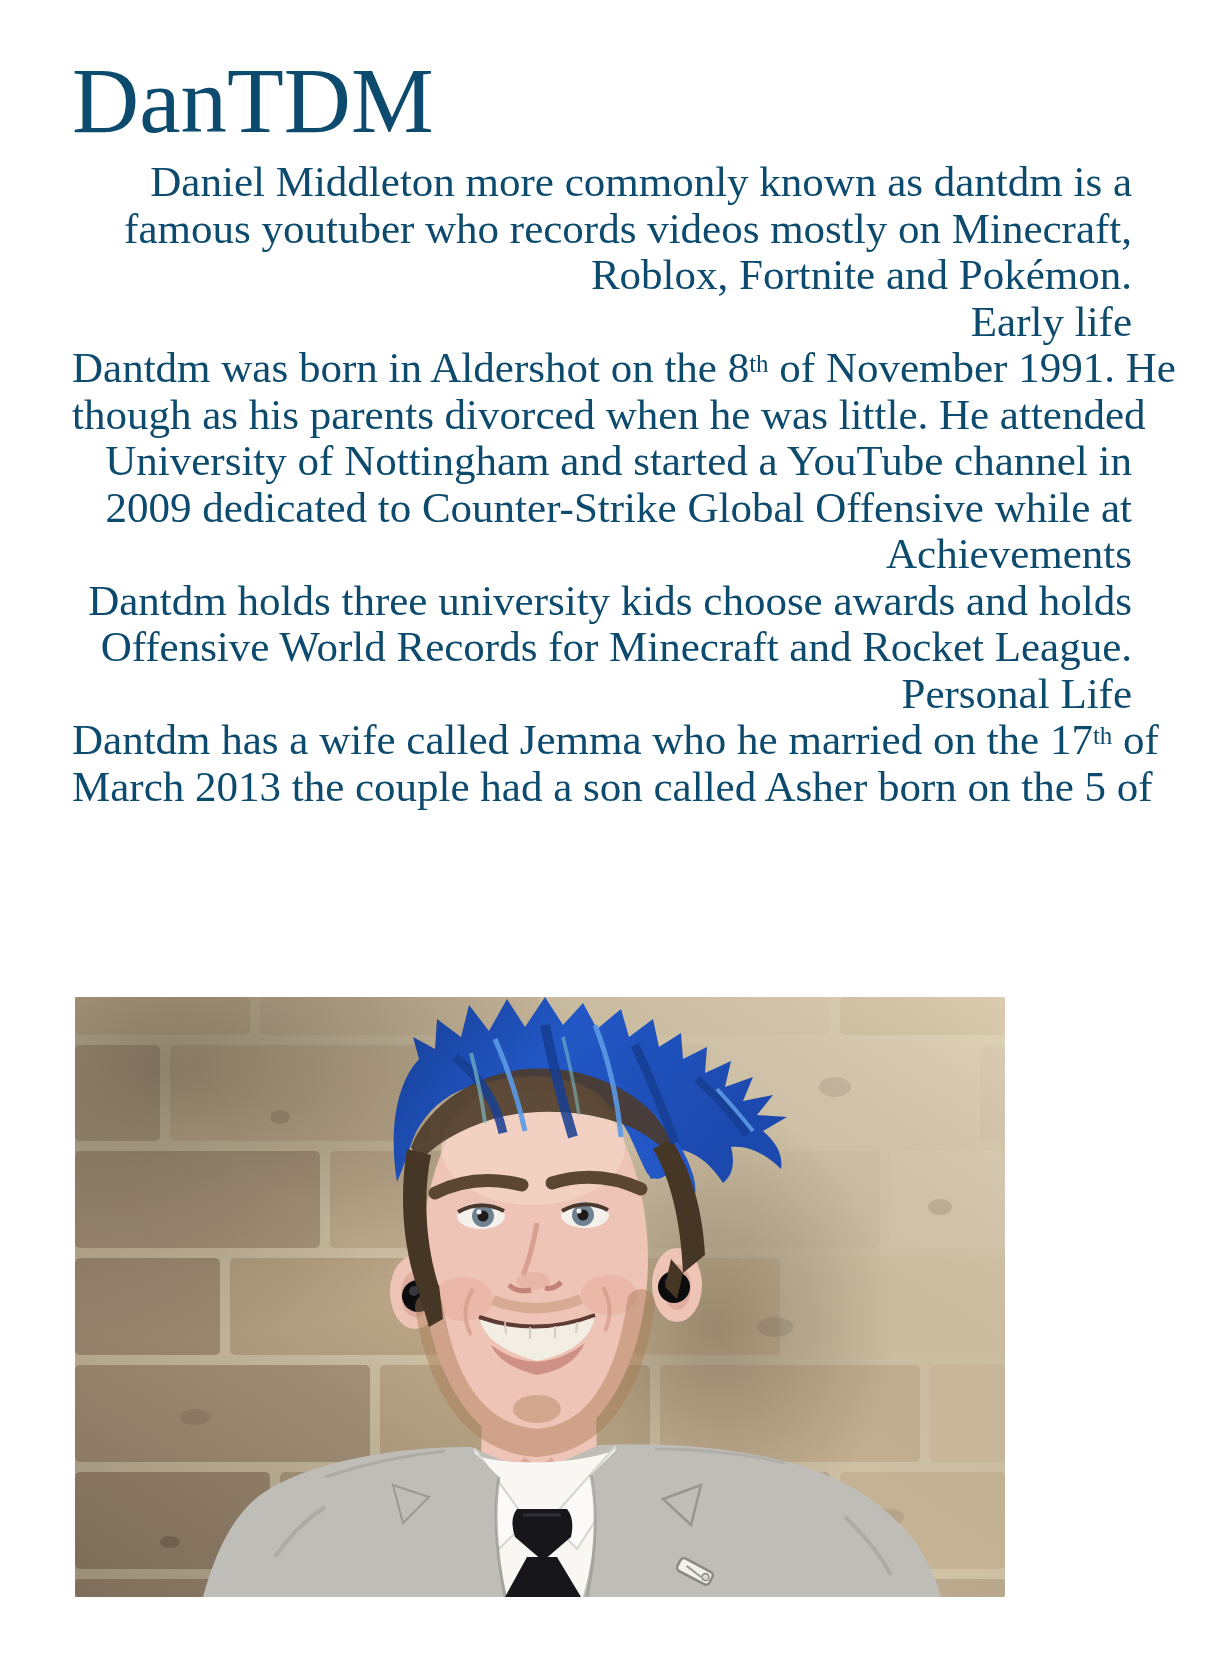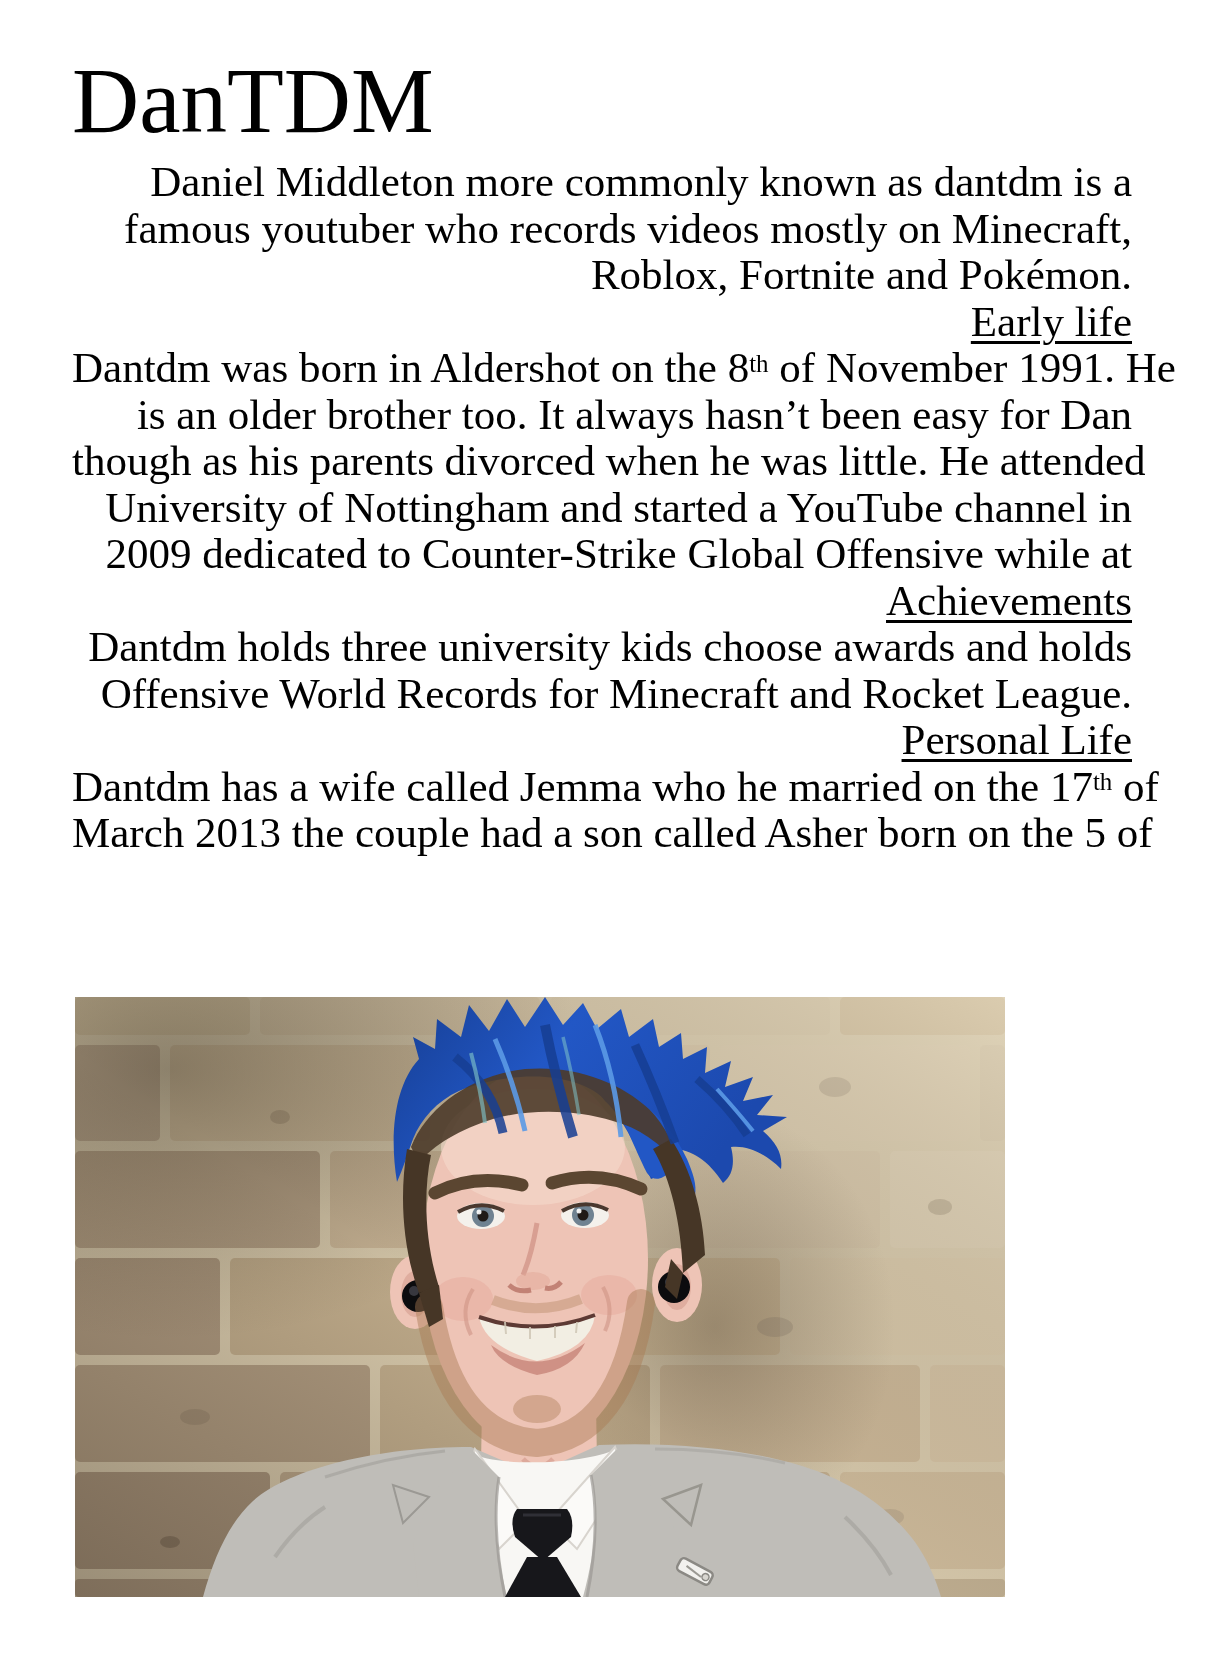--- a/index.html
+++ b/index.html
@@ -3,21 +3,21 @@
 <meta charset="utf-8">
 <style>
   html, body { margin: 0; padding: 0; background: #ffffff; }
   .page {
     position: relative;
     width: 1218px;
     height: 1667px;
     background: #ffffff;
     overflow: hidden;
     font-family: "Liberation Serif", "DejaVu Serif", serif;
-    color: #000000;
+    color: #0c4a6e;
   }
   .doc {
     position: absolute;
     left: 72px;
     top: 52px;
     width: 1060px;
   }
   .title {
     font-size: 93px;
     line-height: 97px;
@@ -32,21 +32,20 @@
     white-space: nowrap;
   }
   .line sup {
     font-size: 0.58em;
     line-height: 0;
     position: relative;
     top: -0.42em;
     vertical-align: baseline;
   }
   .heading-text {
-    text-decoration: underline;
     text-decoration-thickness: 3px;
     text-underline-offset: 5px;
   }
   .photo {
     position: absolute;
     left: 75px;
     top: 997px;
     width: 930px;
     height: 600px;
   }
@@ -58,21 +57,20 @@
 <div class="page">
 
   <div class="doc">
     <div class="title">DanTDM</div>
     <div class="doc-body">
         <div class="line">Daniel Middleton more commonly known as dantdm is a</div>
         <div class="line">famous youtuber who records videos mostly on Minecraft,</div>
         <div class="line">Roblox, Fortnite and Pokémon.</div>
         <div class="line"><span class="heading-text">Early life</span></div>
         <div class="line">Dantdm was born in Aldershot on the 8<sup>th</sup> of November 1991. He</div>
-        <div class="line">is an older brother too. It always hasn’t been easy for Dan</div>
         <div class="line">though as his parents divorced when he was little. He attended</div>
         <div class="line">University of Nottingham and started a YouTube channel in</div>
         <div class="line">2009 dedicated to Counter-Strike Global Offensive while at</div>
         <div class="line"><span class="heading-text">Achievements</span></div>
         <div class="line">Dantdm holds three university kids choose awards and holds</div>
         <div class="line">Offensive World Records for Minecraft and Rocket League.</div>
         <div class="line"><span class="heading-text">Personal Life</span></div>
         <div class="line">Dantdm has a wife called Jemma who he married on the 17<sup>th</sup> of</div>
         <div class="line">March 2013 the couple had a son called Asher born on the 5 of</div>
       </div>

